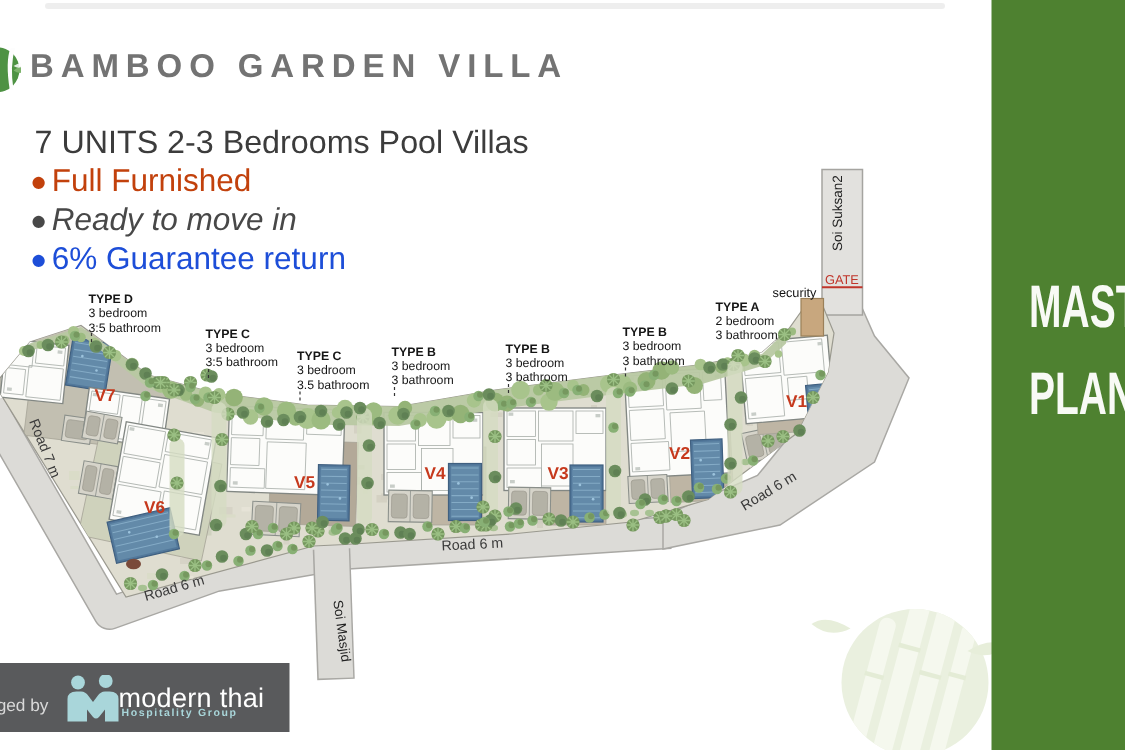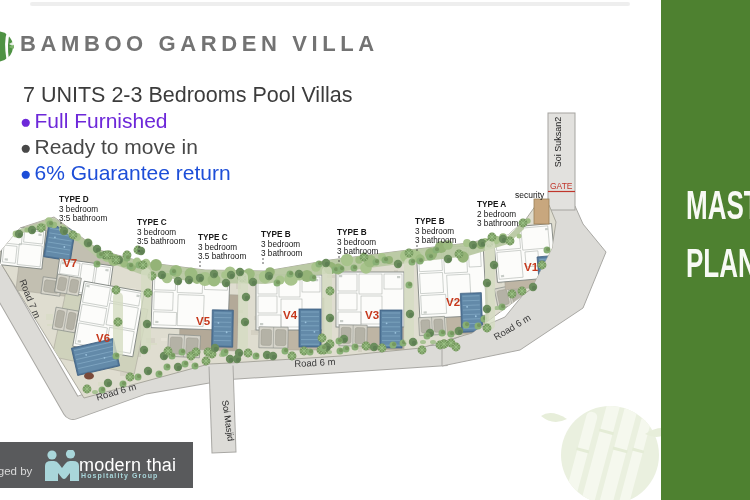--- a/index.html
+++ b/index.html
@@ -720,23 +720,23 @@
   <circle cx="16" cy="15.5" r="15" fill="#4e9243"></circle>
   <path d="M25 1 q-3.5 9 -0.5 28 l2.5 0 q-2.5 -16 1 -28z" fill="#fdfdfd"></path>
   <path d="M27 16 q6 -5 10 -2 q-4.5 6 -10 2z" fill="#7db36b"></path>
   <path d="M27 13 q4.5 -3 8 -1.5 q-3.5 4.5 -8 1.5z" fill="#fdfdfd" opacity="0.85"></path>
 </svg>
 
 <div class="abs" style="left:20px;top:31px;font-size:22px;font-weight:bold;color:#737373;letter-spacing:4.6px;">BAMBOO GARDEN VILLA</div>
 
 <div class="abs" style="left:23px;top:83px;font-size:21.5px;color:#3c3c3c;text-align:right;">7 UNITS 2-3 Bedrooms Pool Villas</div>
 
-<div class="abs" style="left:20px;top:109px;font-size:21px;color:#6d28d9;"><span style="font-size:19px;margin-right:3px;">●</span>Full Furnished</div>
-
-<div class="abs" style="left:20px;top:135px;font-size:21px;color:#484848;"><span style="font-size:19px;margin-right:3px;">●</span>Ready to move in</div>
+<div class="abs" style="left:20px;top:109px;font-size:21px;color:#c2410c;"><span style="font-size:19px;margin-right:3px;">●</span>Full Furnished</div>
+
+<div class="abs" style="left:20px;top:135px;font-size:21px;color:#484848;font-style:italic;"><span style="font-size:19px;margin-right:3px;">●</span>Ready to move in</div>
 
 <div class="abs" style="left:20px;top:161px;font-size:21px;color:#1d4ed8;"><span style="font-size:19px;margin-right:3px;">●</span>6% Guarantee return</div>
 
 <div class="abs" style="left:661px;top:0;width:89px;height:500px;background:#4e8130;"></div>
 
 <div class="abs" style="left:686px;top:176px;width:160px;color:#f8faf5;font-size:40px;font-weight:bold;transform:scaleX(.65);transform-origin:left top;line-height:58px;">MASTER<br>PLAN</div>
 
 <div class="abs" style="left:0;top:442px;width:193px;height:46px;background:#595a5c;"></div>
 
 <div class="abs" style="left:-31px;top:465px;font-size:11.5px;color:#d9d9d9;">Managed by</div>

